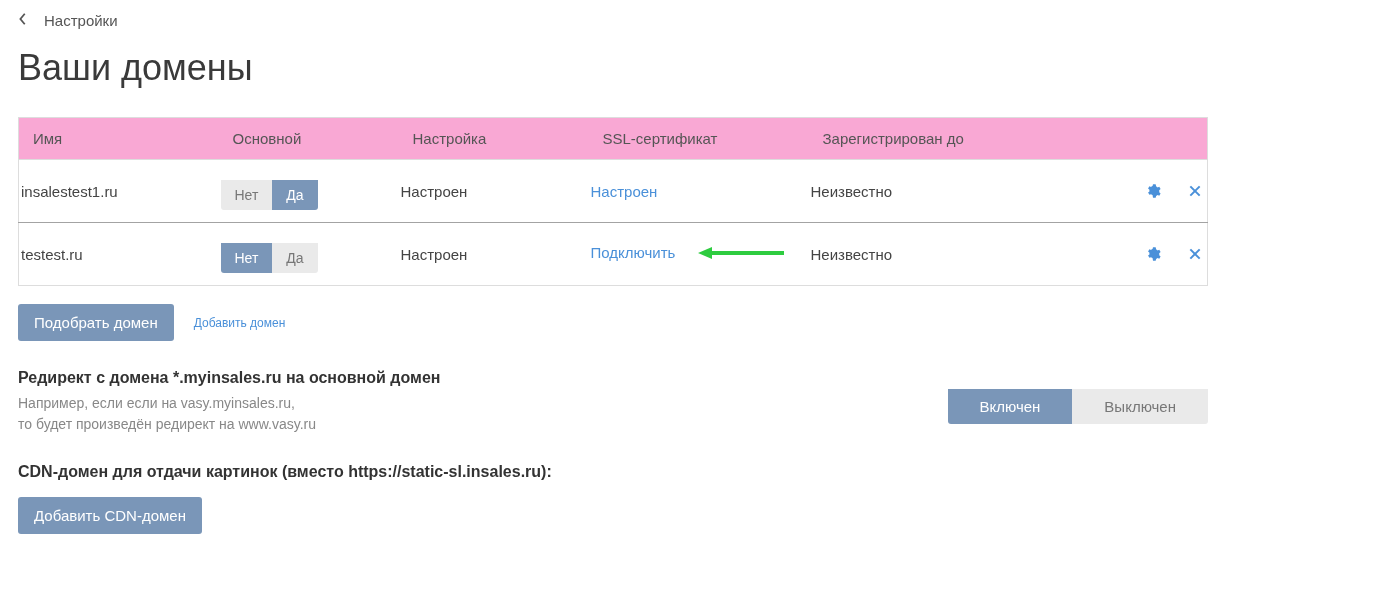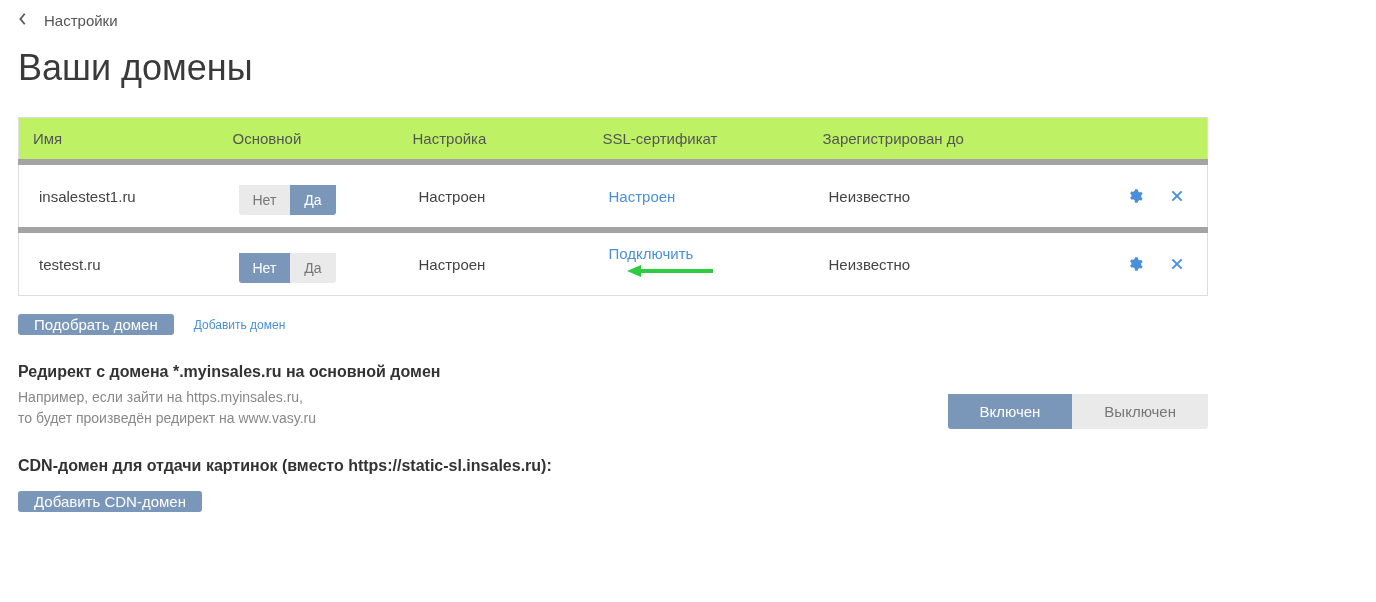--- a/index.html
+++ b/index.html
@@ -27,31 +27,31 @@
     }
     .content-wrap {
       max-width: 1190px;
     }
     table {
       width: 100%;
       border-collapse: collapse;
       border: 1px solid #ddd;
     }
     thead th {
-      background: #bef264;
+      background: #f9a8d4;
       color: #555;
       font-weight: 400;
       font-size: 15px;
       text-align: left;
       padding: 12px 14px;
       border-bottom: 1px solid #ddd;
     }
     tbody td {
-      padding: 12px 20px;
-      border-top: 6px solid #a3a3a3;
+      padding: 12px 2px;
+      border-top: 1px solid #a3a3a3;
       vertical-align: middle;
       font-size: 15px;
       color: #444;
     }
     .toggle-group {
       display: inline-flex;
       border-radius: 3px;
       overflow: hidden;
     }
     .toggle-btn {
@@ -97,36 +97,36 @@
       display: flex;
       align-items: center;
       gap: 20px;
       margin-top: 18px;
     }
     .btn-primary {
       background: #7a96b8;
       color: #fff;
       border: none;
       border-radius: 3px;
-      padding: 2px 16px;
+      padding: 10px 16px;
       font-size: 15px;
       cursor: pointer;
     }
     .link-plain {
       color: #4a90d9;
       font-size: 12px;
       cursor: pointer;
     }
     .section {
       margin-top: 28px;
     }
     .section-row {
       display: flex;
       justify-content: space-between;
-      align-items: flex-end;
+      align-items: center;
       gap: 38px;
     }
     .section-text {
       flex: 1;
     }
     .section-title {
       font-size: 16px;
       font-weight: 600;
       color: #333;
       margin-bottom: 6px;
@@ -241,21 +241,21 @@
 <div class="below-table">
   <button class="btn-primary">Подобрать домен</button>
   <span class="link-plain">Добавить домен</span>
 </div>
 
 <div class="section">
   <div class="section-row">
     <div class="section-text">
       <div class="section-title">Редирект с домена *.myinsales.ru на основной домен</div>
       <div class="section-hint">
-        <span>Например, если зайти на https.myinsales.ru,</span><br>
+        <span>Например, если если на vasy.myinsales.ru,</span><br>
         <span>то будет произведён редирект на www.vasy.ru</span>
       </div>
     </div>
     <div class="toggle-group toggle-group-lg">
       <button class="toggle-btn active">Включен</button>
       <button class="toggle-btn">Выключен</button>
     </div>
   </div>
 </div>
 

